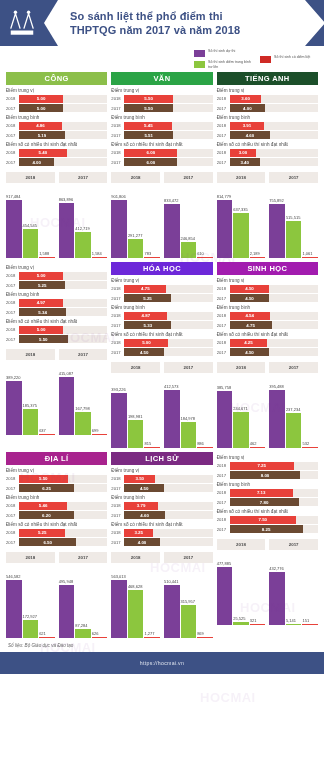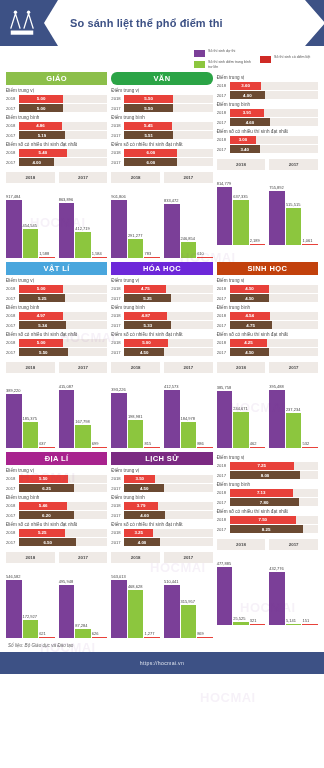--- a/index.html
+++ b/index.html
@@ -189,20 +189,21 @@
       <path d="M4 22 L9 6 L14 22" stroke="#fff" stroke-width="1.4" fill="none"></path>
       <path d="M18 22 L23 6 L28 22" stroke="#fff" stroke-width="1.4" fill="none"></path>
       <circle cx="9" cy="4.5" r="1.8" fill="#fff"></circle>
       <circle cx="23" cy="4.5" r="1.8" fill="#fff"></circle>
       <rect x="4" y="24" width="24" height="4.5" fill="#fff"></rect>
     </svg>
   </div>
   <div class="title-chevron">
     <div>
       <div class="title-text">So sánh liệt thể phổ điểm thi</div>
+      <div class="title-text">THPTQG năm 2017 và năm 2018</div>
     </div>
   </div>
 </div>
 
 <div class="legend">
   <div class="legend-col">
     <div class="legend-item">
       <span class="legend-swatch" style="background:#7b3f98"></span>
       <span class="legend-label">Số thí sinh dự thi</span>
     </div>
@@ -214,21 +215,21 @@
   <div class="legend-col">
     <div class="legend-item">
       <span class="legend-swatch" style="background:#cf2a25"></span>
       <span class="legend-label">Số thí sinh có điểm liệt</span>
     </div>
   </div>
 </div>
 
 <div class="grid" id="subject-grid">
     <div class="card">
-      <div class="card-head" style="background: rgb(140, 191, 74);">GIÁO</div>
+      <div class="card-head" style="background: rgb(140, 191, 74);">CÔNG</div>
       <div class="metric-title">Điểm trung vị</div>
       <div class="row">
         <div class="row-year">2018</div>
         <div class="row-track">
           <div class="row-fill fill-2018" style="width: 50%;">5.00</div>
         </div>
       </div>
       <div class="row">
         <div class="row-year">2017</div>
         <div class="row-track">
@@ -290,21 +291,21 @@
             <div class="bar bar-avg" style="height: 26.0906px;"></div>
           </div>
           <div class="bar-wrap">
             <div class="bar-label">1,584</div>
             <div class="bar bar-zero" style="height: 1.2px;"></div>
           </div>
         </div>
       </div>
     </div>
     <div class="card">
-      <div class="card-head" style="background: rgb(43, 164, 70); border-radius: 6px;">VĂN</div>
+      <div class="card-head" style="background: rgb(43, 164, 70);">VĂN</div>
       <div class="metric-title">Điểm trung vị</div>
       <div class="row">
         <div class="row-year">2018</div>
         <div class="row-track">
           <div class="row-fill fill-2018" style="width: 55%;">5.50</div>
         </div>
       </div>
       <div class="row">
         <div class="row-year">2017</div>
         <div class="row-track">
@@ -366,20 +367,21 @@
             <div class="bar bar-avg" style="height: 15.8765px;"></div>
           </div>
           <div class="bar-wrap">
             <div class="bar-label">610</div>
             <div class="bar bar-zero" style="height: 1.2px;"></div>
           </div>
         </div>
       </div>
     </div>
     <div class="card">
+      <div class="card-head" style="background: rgb(28, 79, 42);">TIẾNG ANH</div>
       <div class="metric-title">Điểm trung vị</div>
       <div class="row">
         <div class="row-year">2018</div>
         <div class="row-track">
           <div class="row-fill fill-2018" style="width: 36%;">3.60</div>
         </div>
       </div>
       <div class="row">
         <div class="row-year">2017</div>
         <div class="row-track">
@@ -441,21 +443,20 @@
             <div class="bar bar-avg" style="height: 36.6969px;"></div>
           </div>
           <div class="bar-wrap">
             <div class="bar-label">1,061</div>
             <div class="bar bar-zero" style="height: 1.2px;"></div>
           </div>
         </div>
       </div>
     </div>
     <div class="card">
-      <div class="card-head" style="background: rgb(73, 166, 221);">VẬT LÍ</div>
       <div class="metric-title">Điểm trung vị</div>
       <div class="row">
         <div class="row-year">2018</div>
         <div class="row-track">
           <div class="row-fill fill-2018" style="width: 50%;">5.00</div>
         </div>
       </div>
       <div class="row">
         <div class="row-year">2017</div>
         <div class="row-track">
@@ -593,21 +594,21 @@
             <div class="bar bar-avg" style="height: 26.0044px;"></div>
           </div>
           <div class="bar-wrap">
             <div class="bar-label">886</div>
             <div class="bar bar-zero" style="height: 1.2px;"></div>
           </div>
         </div>
       </div>
     </div>
     <div class="card">
-      <div class="card-head" style="background: #c2410c;">SINH HỌC</div>
+      <div class="card-head" style="background: #a21caf;">SINH HỌC</div>
       <div class="metric-title">Điểm trung vị</div>
       <div class="row">
         <div class="row-year">2018</div>
         <div class="row-track">
           <div class="row-fill fill-2018" style="width: 45%;">4.50</div>
         </div>
       </div>
       <div class="row">
         <div class="row-year">2017</div>
         <div class="row-track">

